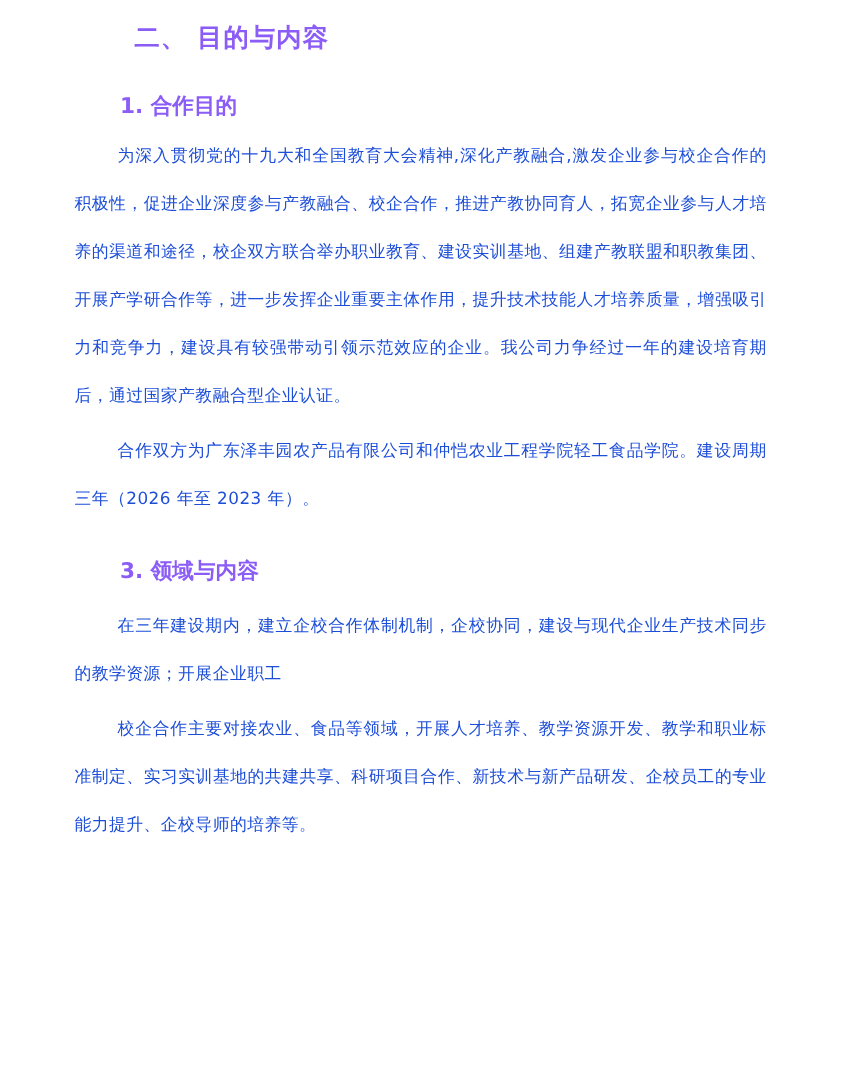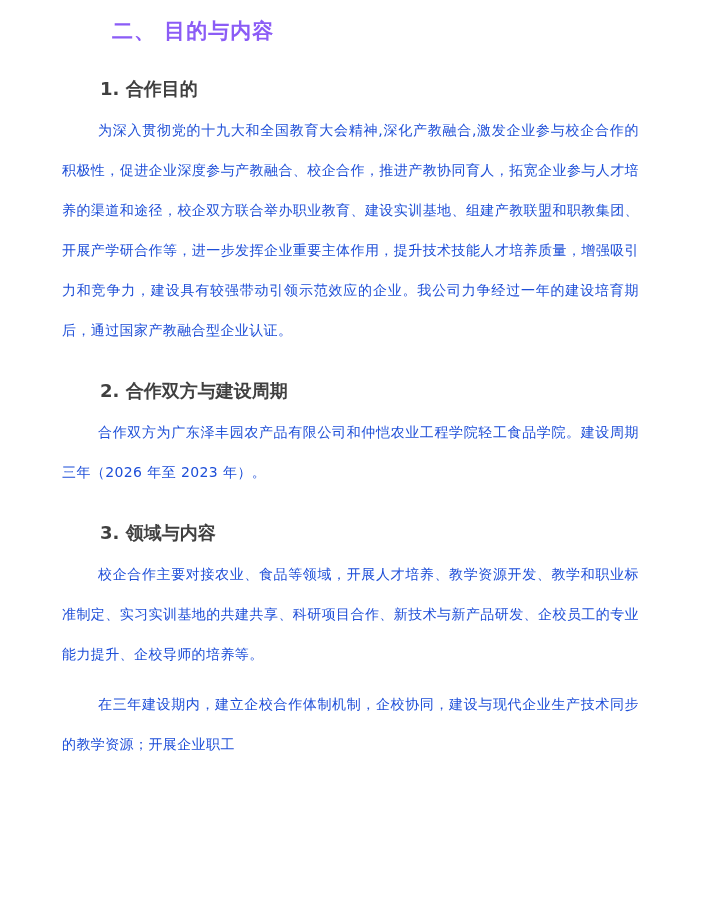--- a/index.html
+++ b/index.html
@@ -30,21 +30,21 @@
     padding-left: 50px;
     line-height: 34px;
     color: #8b5cf6;
   }
   .h-sub {
     font-size: 18px;
     font-weight: bold;
     margin: 26px 0 0 0;
     padding-left: 38px;
     line-height: 30px;
-    color: #404040;
+    color: #8b5cf6;
   }
   .para {
     font-size: 14px;
     line-height: 40px;
     text-align: justify;
     text-justify: inter-ideograph;
     margin: 6px 0 0 0;
     letter-spacing: 0.4px;
     text-indent: 36px;
     color: #1d4ed8;
@@ -54,20 +54,19 @@
 </head>
 <body>
 
 <div class="page">
 
   <h1 class="h-section">二、 目的与内容</h1>
 
   <h2 class="h-sub">1. 合作目的</h2>
   <p class="para">为深入贯彻党的十九大和全国教育大会精神,深化产教融合,激发企业参与校企合作的积极性，促进企业深度参与产教融合、校企合作，推进产教协同育人，拓宽企业参与人才培养的渠道和途径，校企双方联合举办职业教育、建设实训基地、组建产教联盟和职教集团、开展产学研合作等，进一步发挥企业重要主体作用，提升技术技能人才培养质量，增强吸引力和竞争力，建设具有较强带动引领示范效应的企业。我公司力争经过一年的建设培育期后，通过国家产教融合型企业认证。</p>
 
-  <h2 class="h-sub">2. 合作双方与建设周期</h2>
   <p class="para">合作双方为广东泽丰园农产品有限公司和仲恺农业工程学院轻工食品学院。建设周期三年（2026 年至 2023 年）。</p>
 
   <h2 class="h-sub">3. 领域与内容</h2>
+  <p class="para gap-1">在三年建设期内，建立企校合作体制机制，企校协同，建设与现代企业生产技术同步的教学资源；开展企业职工</p>
   <p class="para">校企合作主要对接农业、食品等领域，开展人才培养、教学资源开发、教学和职业标准制定、实习实训基地的共建共享、科研项目合作、新技术与新产品研发、企校员工的专业能力提升、企校导师的培养等。</p>
-  <p class="para gap-1">在三年建设期内，建立企校合作体制机制，企校协同，建设与现代企业生产技术同步的教学资源；开展企业职工</p>
 
 </div>
 
 </body></html>

